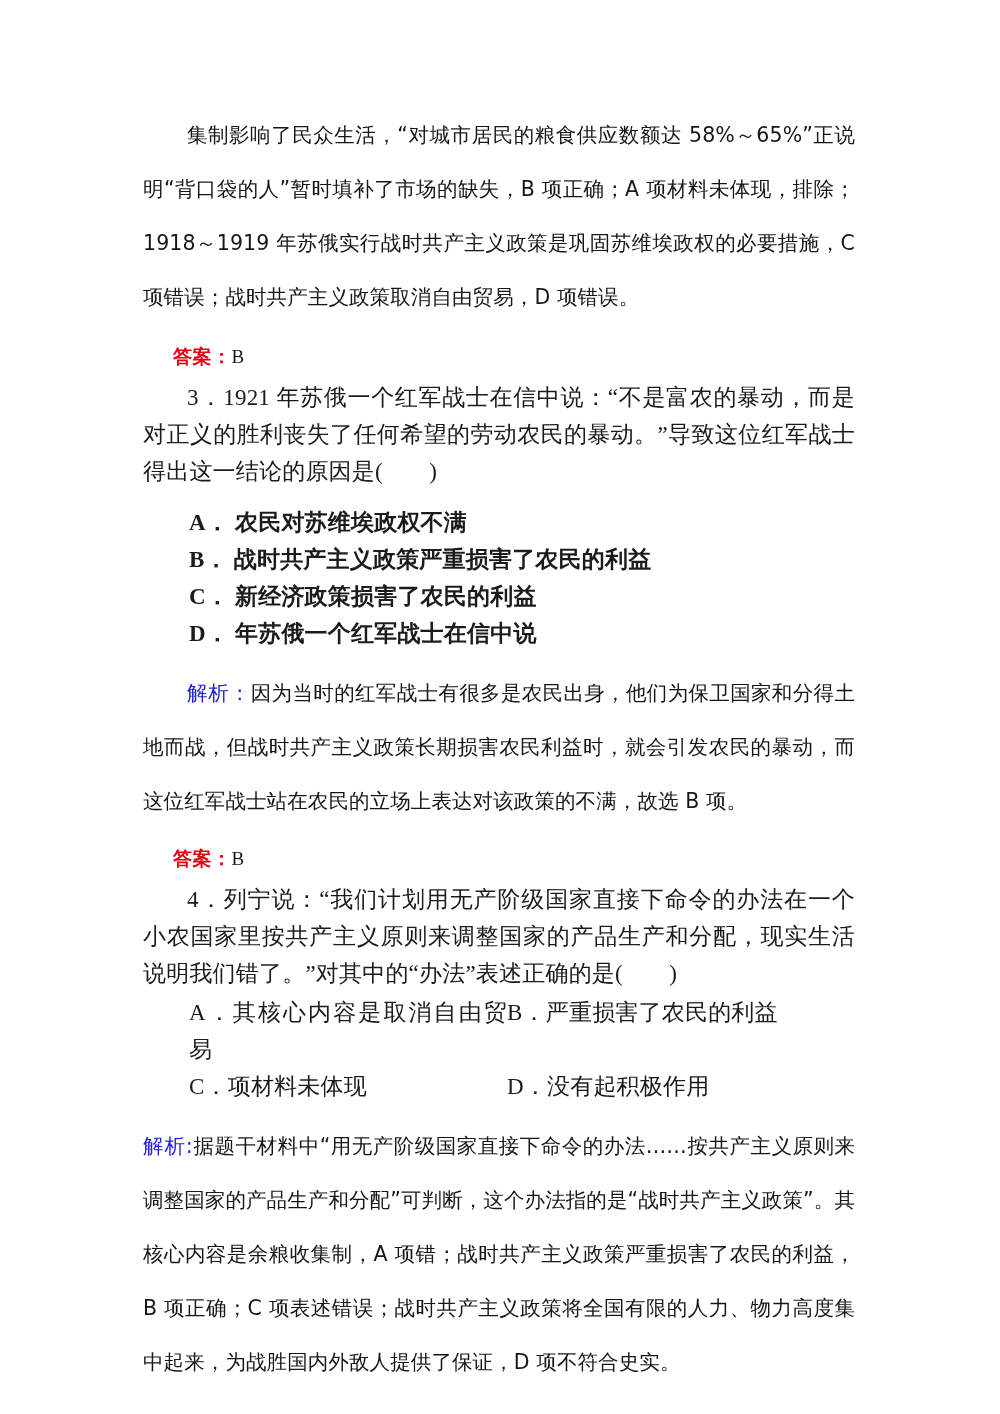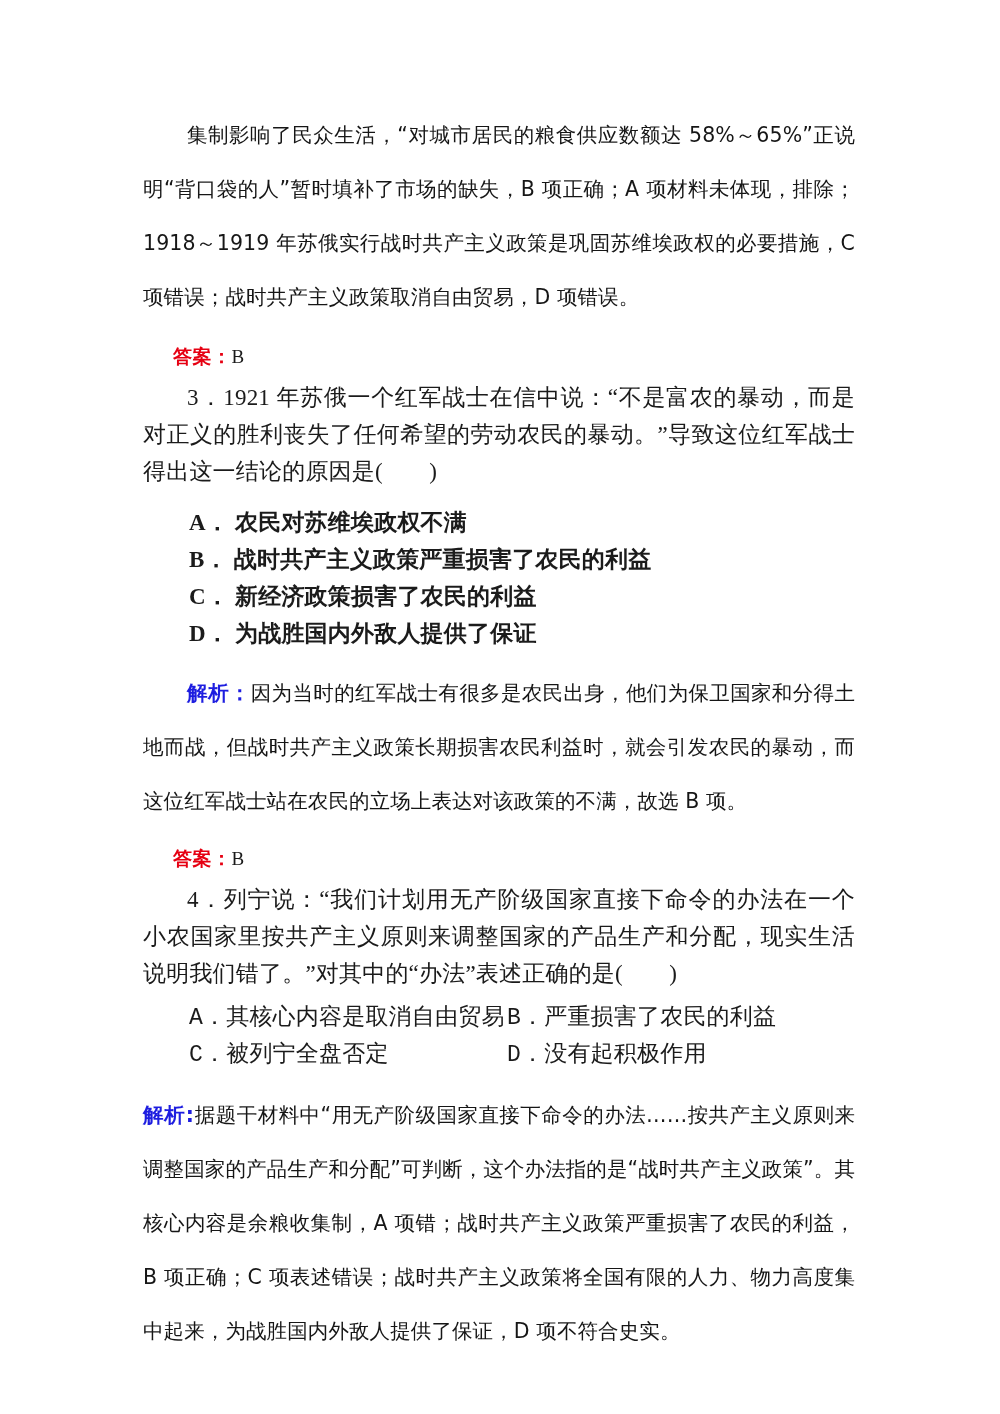--- a/index.html
+++ b/index.html
@@ -60,21 +60,21 @@
 
   .label-answer {
     color: #e60012;
     font-family: "DejaVu Sans", "Liberation Sans", sans-serif;
     font-weight: bold;
     letter-spacing: 0.5px;
   }
   .label-analysis {
     color: #1d1de0;
     font-family: "DejaVu Sans", "Liberation Sans", sans-serif;
-    font-weight: bold;
+    font-weight: normal;
     letter-spacing: 0.5px;
   }
   .ans-value {
     font-family: "Liberation Serif", "DejaVu Serif", serif;
     color: #1a1a1a;
     font-weight: normal;
   }
 
   .row-answer {
     font-size: 19px;
@@ -98,22 +98,21 @@
     text-indent: 0;
     padding-left: 46px;
     line-height: 37px;
   }
   .opt .mk {
     font-family: "Liberation Serif", "DejaVu Serif", serif;
     padding-right: 6px;
   }
 
   .opt-grid {
-    margin-top: 8px;
-    font-family: Liberation Mono, monospace;
+    margin-top: 2px;
   }
   .opt-row {
     display: flex;
     line-height: 37px;
     padding-left: 46px;
   }
   .opt-col-a { width: 318px; flex: 0 0 318px; }
   .opt-col-b { flex: 1 1 auto; }
 
   .para { margin: 0; }
@@ -130,38 +129,38 @@
     <div class="row-answer">
       <span class="label-answer">答案：</span><span class="ans-value">B</span>
     </div>
 
     <p class="song para q-stem indent2"><span class="num">3．</span><span>1921 年苏俄一个红军战士在信中说：“不是富农的暴动，而是对正义的胜利丧失了任何希望的劳动农民的暴动。”导致这位红军战士得出这一结论的原因是(　　)</span></p>
 
     <div class="song opt-list">
       <div class="opt"><span class="mk">A．</span><span>农民对苏维埃政权不满</span></div>
       <div class="opt"><span class="mk">B．</span><span>战时共产主义政策严重损害了农民的利益</span></div>
       <div class="opt"><span class="mk">C．</span><span>新经济政策损害了农民的利益</span></div>
-      <div class="opt"><span class="mk">D．</span><span>为战胜国内外敌人提供了保证</span></div>
+      <div class="opt"><span class="mk">D．</span><span>年苏俄一个红军战士在信中说</span></div>
     </div>
 
     <p class="hei para indent2 sp-14"><span class="label-analysis">解析：</span><span>因为当时的红军战士有很多是农民出身，他们为保卫国家和分得土地而战，但战时共产主义政策长期损害农民利益时，就会引发农民的暴动，而这位红军战士站在农民的立场上表达对该政策的不满，故选 B 项。</span></p>
 
     <div class="row-answer tight">
       <span class="label-answer">答案：</span><span class="ans-value">B</span>
     </div>
 
     <p class="song para q-stem indent2"><span class="num">4．</span><span>列宁说：“我们计划用无产阶级国家直接下命令的办法在一个小农国家里按共产主义原则来调整国家的产品生产和分配，现实生活说明我们错了。”对其中的“办法”表述正确的是(　　)</span></p>
 
     <div class="song opt-grid">
       <div class="opt-row">
         <div class="opt-col-a"><span class="mk">A．</span><span>其核心内容是取消自由贸易</span></div>
         <div class="opt-col-b"><span class="mk">B．</span><span>严重损害了农民的利益</span></div>
       </div>
       <div class="opt-row">
-        <div class="opt-col-a"><span class="mk">C．</span><span>被列宁全盘否定</span></div>
+        <div class="opt-col-a"><span class="mk">C．</span><span>项材料未体现</span></div>
         <div class="opt-col-b"><span class="mk">D．</span><span>没有起积极作用</span></div>
       </div>
     </div>
 
     <p class="hei para sp-14"><span class="label-analysis">解析:</span><span>据题干材料中“用无产阶级国家直接下命令的办法……按共产主义原则来调整国家的产品生产和分配”可判断，这个办法指的是“战时共产主义政策”。其核心内容是余粮收集制，A 项错；战时共产主义政策严重损害了农民的利益，B 项正确；C 项表述错误；战时共产主义政策将全国有限的人力、物力高度集中起来，为战胜国内外敌人提供了保证，D 项不符合史实。</span></p>
 
   </div>
 </div>
 
 </body></html>

